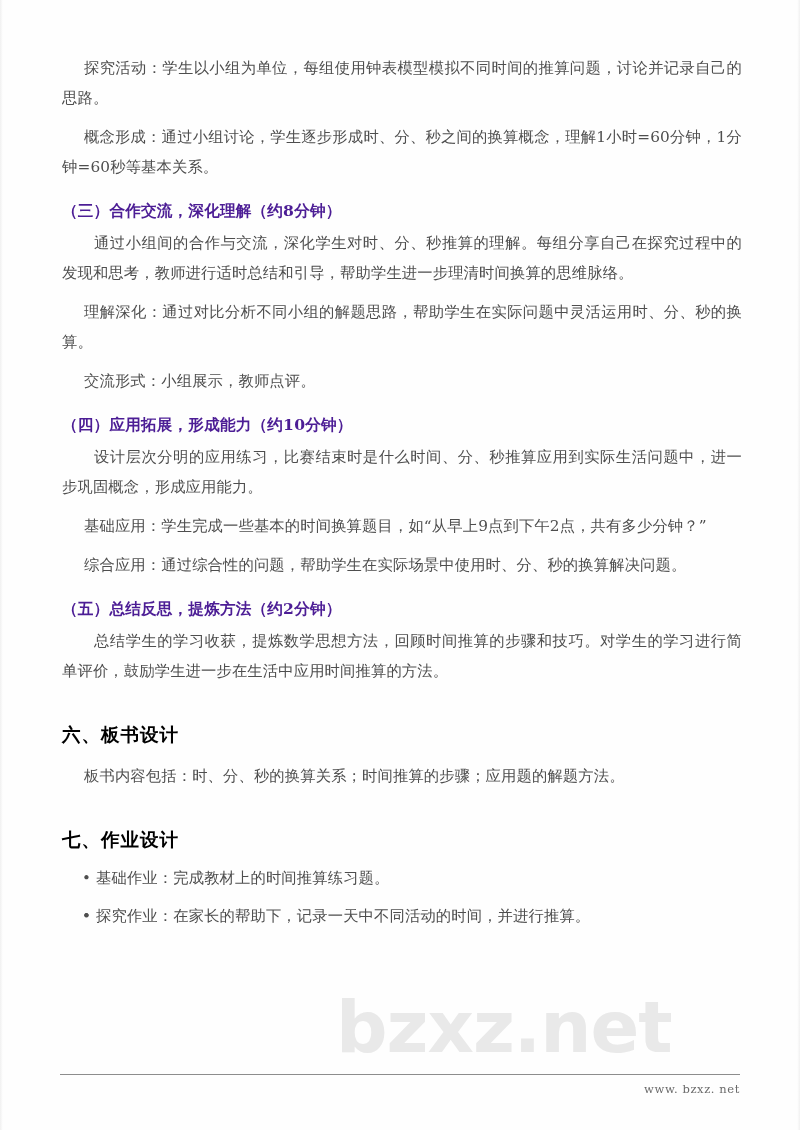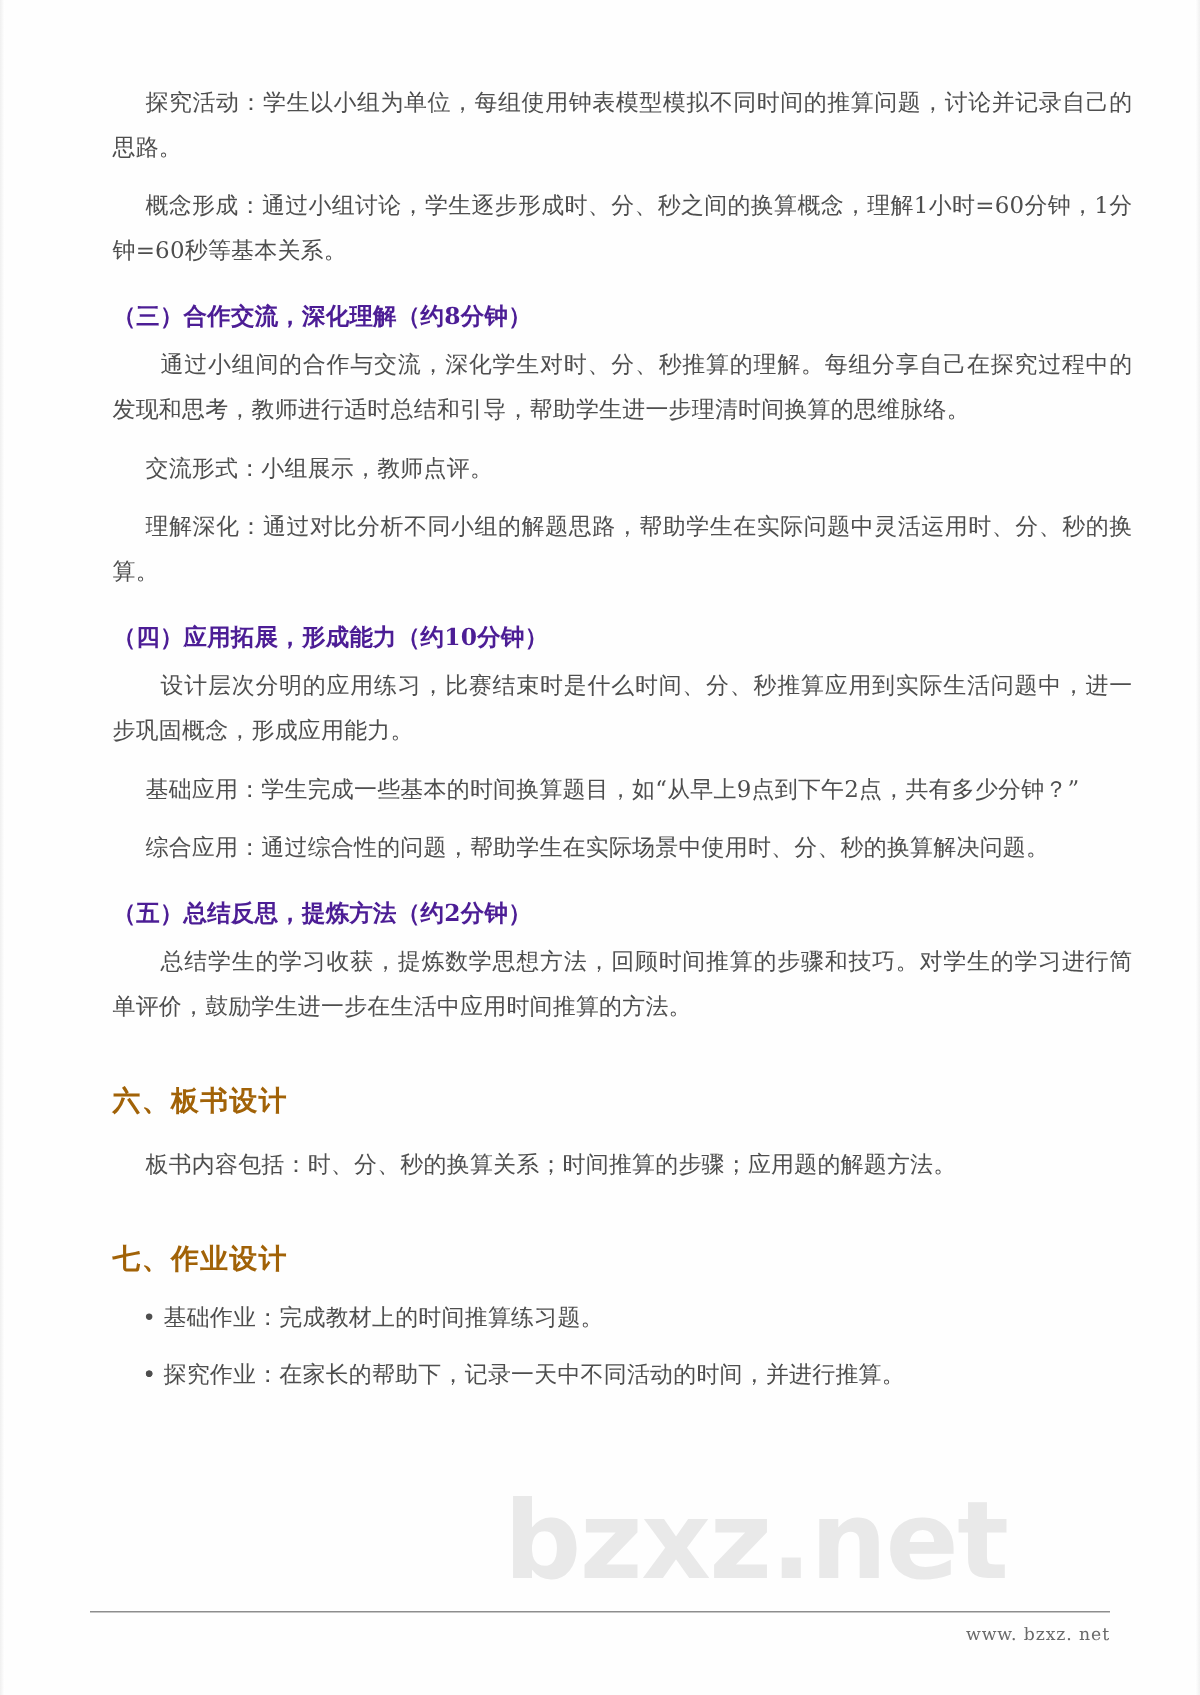--- a/index.html
+++ b/index.html
@@ -53,21 +53,21 @@
     letter-spacing: -1px;
     color: #e9e9e9;
     white-space: nowrap;
     z-index: 0;
     user-select: none;
   }
 
   
   #content {
     position: absolute;
-    left: 75px;
+    left: 62px;
     top: 44px;
     width: 680px;
     z-index: 2;
   }
 
   p.para {
     margin: 0 0 0 0;
     padding: 0;
     font-size: 15.3px;
     line-height: 30px;
@@ -100,21 +100,21 @@
     text-indent: 0;
     letter-spacing: 0.2px;
   }
 
   h2.section-heading {
     margin: 32px 0 6px 0;
     padding: 0;
     font-size: 18.5px;
     line-height: 34px;
     font-weight: bold;
-    color: #a16207;
+    color: #000000;
     text-indent: 0;
     letter-spacing: 1px;
   }
 
   ul.hw-list {
     margin: 6px 0 0 0;
     padding: 0 0 0 20px;
     list-style: none;
   }
   ul.hw-list li {
@@ -170,23 +170,23 @@
 
     <p class="subpara">探究活动：学生以小组为单位，每组使用钟表模型模拟不同时间的推算问题，讨论并记录自己的思路。</p>
 
     <p class="subpara">概念形成：通过小组讨论，学生逐步形成时、分、秒之间的换算概念，理解1小时=60分钟，1分钟=60秒等基本关系。</p>
 
 
     <h3 class="sub-heading">（三）合作交流，深化理解（约8分钟）</h3>
 
     <p class="para">通过小组间的合作与交流，深化学生对时、分、秒推算的理解。每组分享自己在探究过程中的发现和思考，教师进行适时总结和引导，帮助学生进一步理清时间换算的思维脉络。</p>
 
+    <p class="subpara">理解深化：通过对比分析不同小组的解题思路，帮助学生在实际问题中灵活运用时、分、秒的换算。</p>
+
     <p class="subpara">交流形式：小组展示，教师点评。</p>
-
-    <p class="subpara">理解深化：通过对比分析不同小组的解题思路，帮助学生在实际问题中灵活运用时、分、秒的换算。</p>
 
     <h3 class="sub-heading">（四）应用拓展，形成能力（约10分钟）</h3>
 
     <p class="para">设计层次分明的应用练习，比赛结束时是什么时间、分、秒推算应用到实际生活问题中，进一步巩固概念，形成应用能力。</p>
 
     <p class="subpara">基础应用：学生完成一些基本的时间换算题目，如“从早上9点到下午2点，共有多少分钟？”</p>
 
 
     <p class="subpara">综合应用：通过综合性的问题，帮助学生在实际场景中使用时、分、秒的换算解决问题。</p>
 

